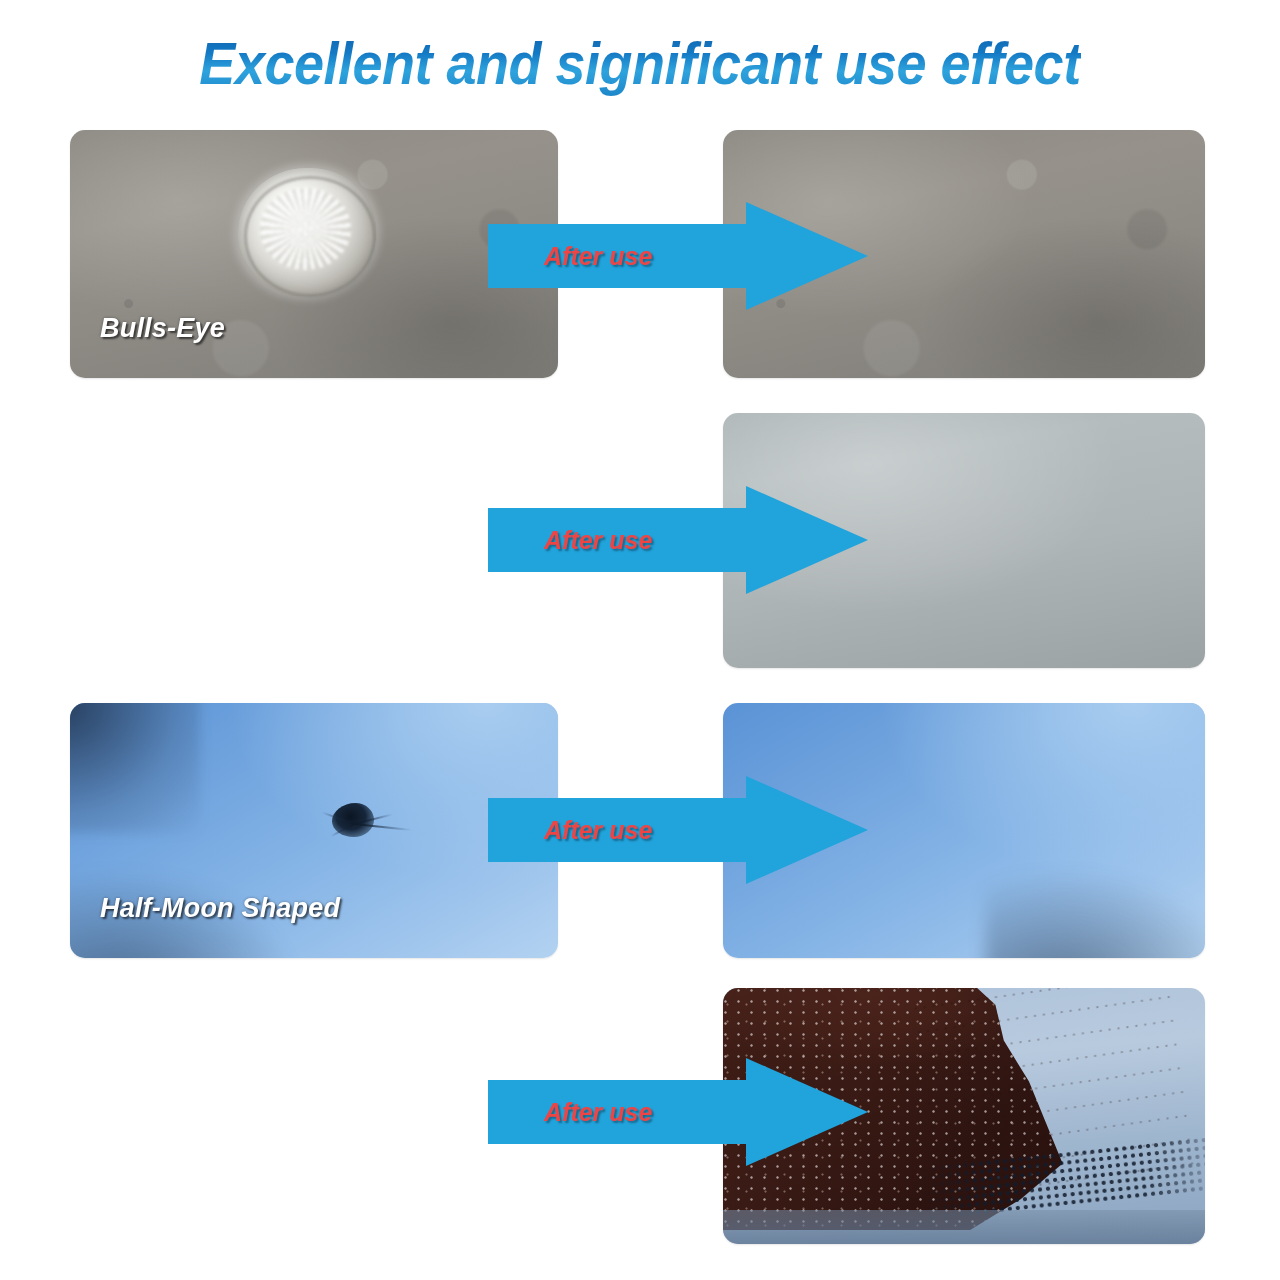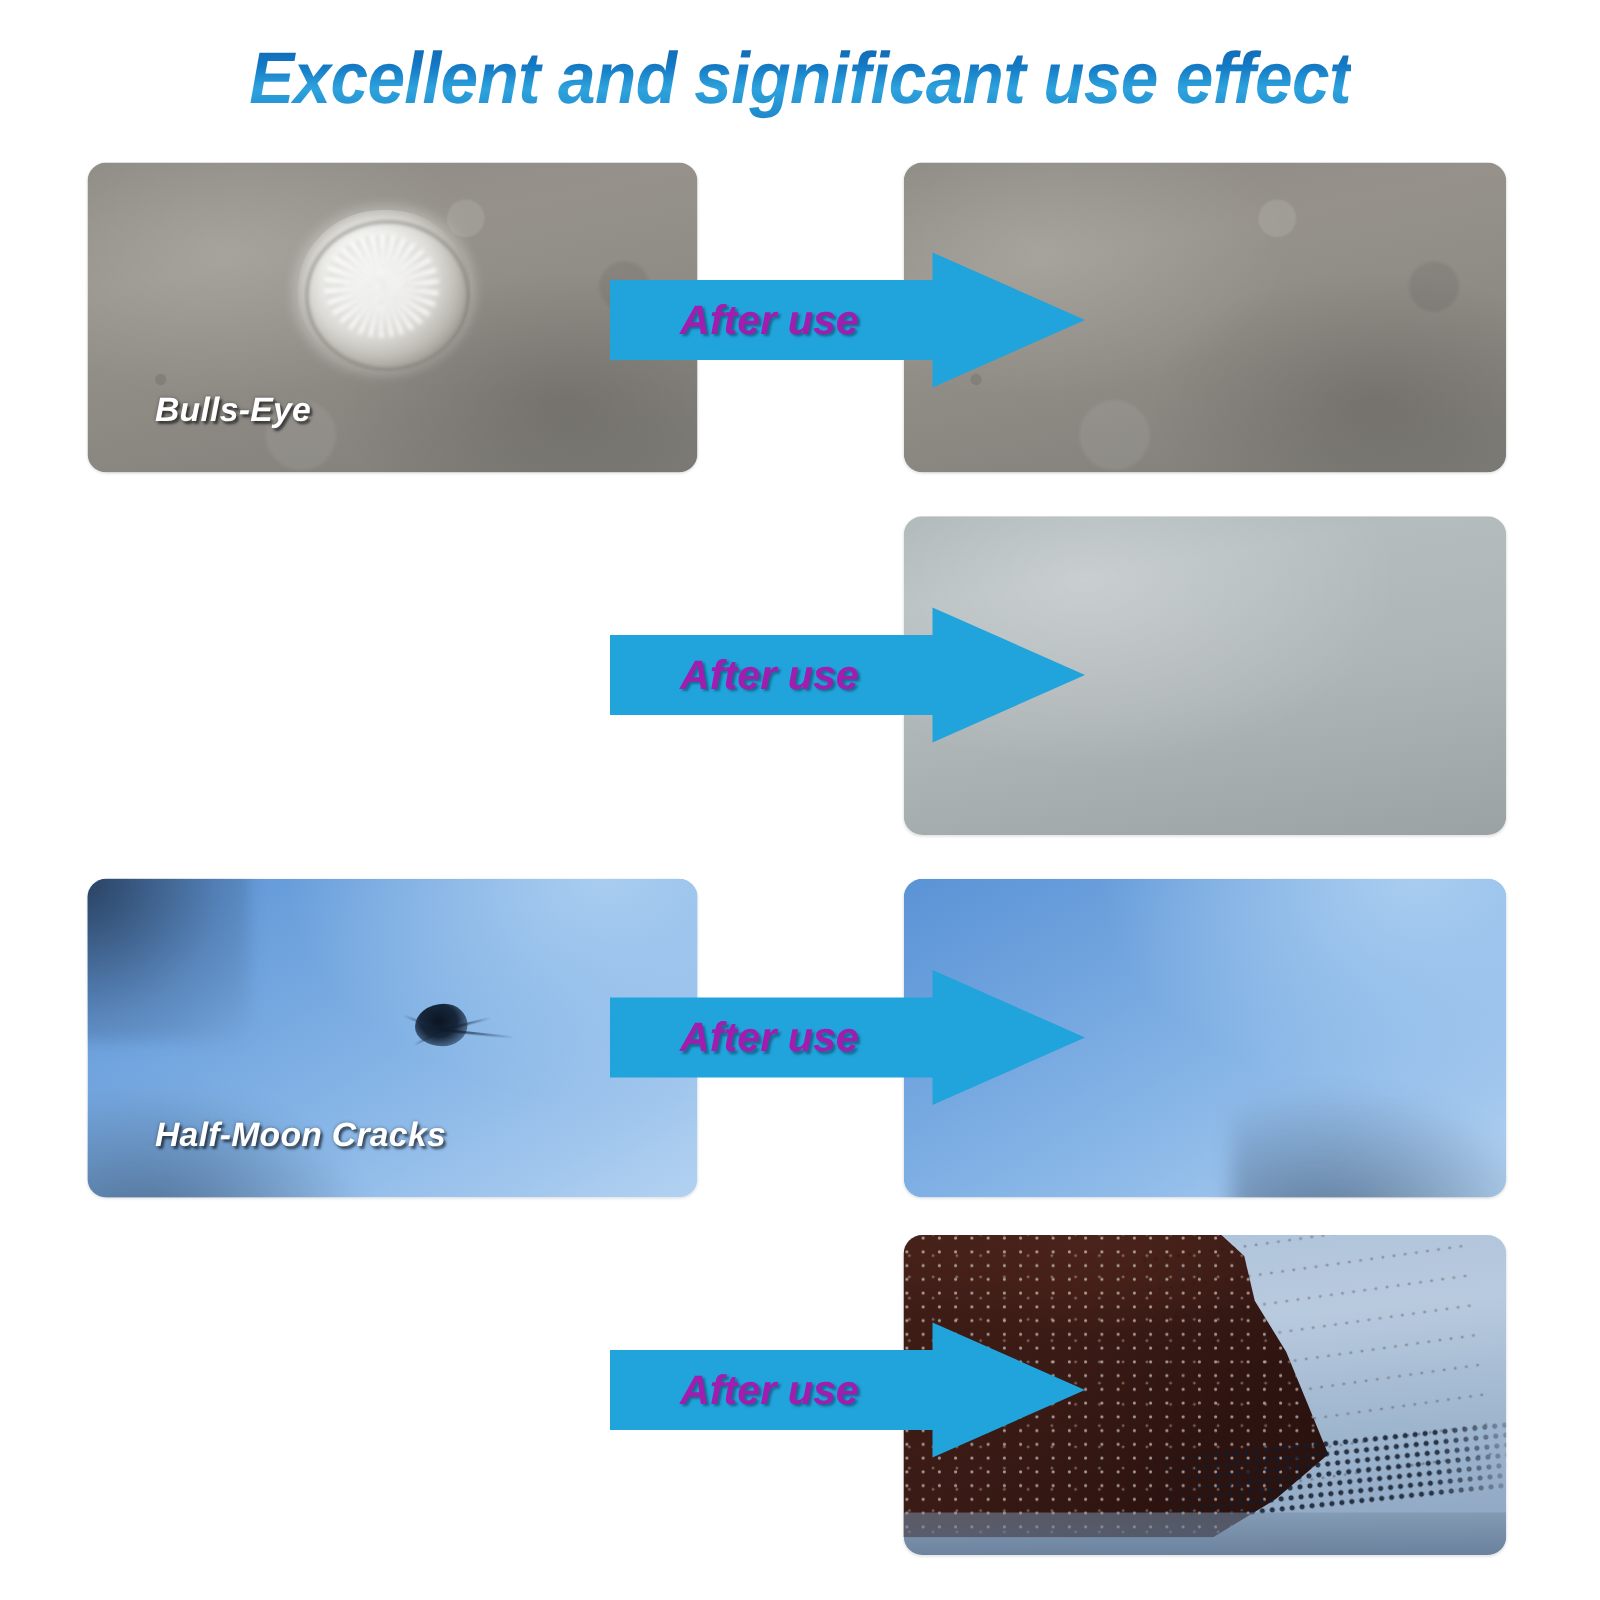--- a/index.html
+++ b/index.html
@@ -68,21 +68,20 @@
     position: absolute;
     left: 30px;
     color: #ffffff;
     font-size: 27px;
     font-weight: bold;
     font-style: italic;
     letter-spacing: 0.2px;
     white-space: nowrap;
     text-shadow: 2px 2px 2px rgba(0,0,0,0.55), 0 0 3px rgba(0,0,0,0.35);
     z-index: 6;
-    margin-left: 24px;
   }
 
   
   .arrow {
     position: absolute;
     z-index: 20;
     height: 108px;
     width: 380px;
   }
   .arrow .shaft {
@@ -96,22 +95,22 @@
     left: 258px; top: 0;
     width: 0; height: 0;
     border-top: 54px solid transparent;
     border-bottom: 54px solid transparent;
     border-left: 122px solid var(--arrowcol, #21a3dc);
   }
   .arrow .label {
     position: absolute;
     left: 56px; top: 50%;
     transform: translateY(-50%);
-    color: #a21caf;
-    font-size: 33px;
+    color: #ef4444;
+    font-size: 25px;
     font-weight: bold;
     font-style: italic;
     white-space: nowrap;
     text-shadow: 2px 2px 2px rgba(0,0,0,0.35);
     z-index: 3;
   }
 
   
 
   
@@ -324,21 +323,21 @@
         <div class="dark-corner"></div>
         <div class="dark-bottom"></div>
         <div class="halfmoon">
           <div class="chip"></div>
           <i style="transform:rotate(6deg)"></i>
           <i style="transform:rotate(-14deg); width:40px;"></i>
           <i style="transform:rotate(200deg); width:34px;"></i>
           <i style="transform:rotate(152deg); width:26px;"></i>
         </div>
       </div>
-      <div class="caption" style="bottom:34px;">Half-Moon Cracks</div>
+      <div class="caption" style="bottom:34px;">Half-Moon Shaped</div>
     </div>
 
     <div class="panel right">
       <div class="layer sc-sky">
         <div class="dark-bottom" style="left:auto; right:-40px;"></div>
       </div>
     </div>
 
     <div class="arrow" style="left: 418px; top: 73px; --arrowcol: #21a3dc;">
       <div class="shaft"></div>

